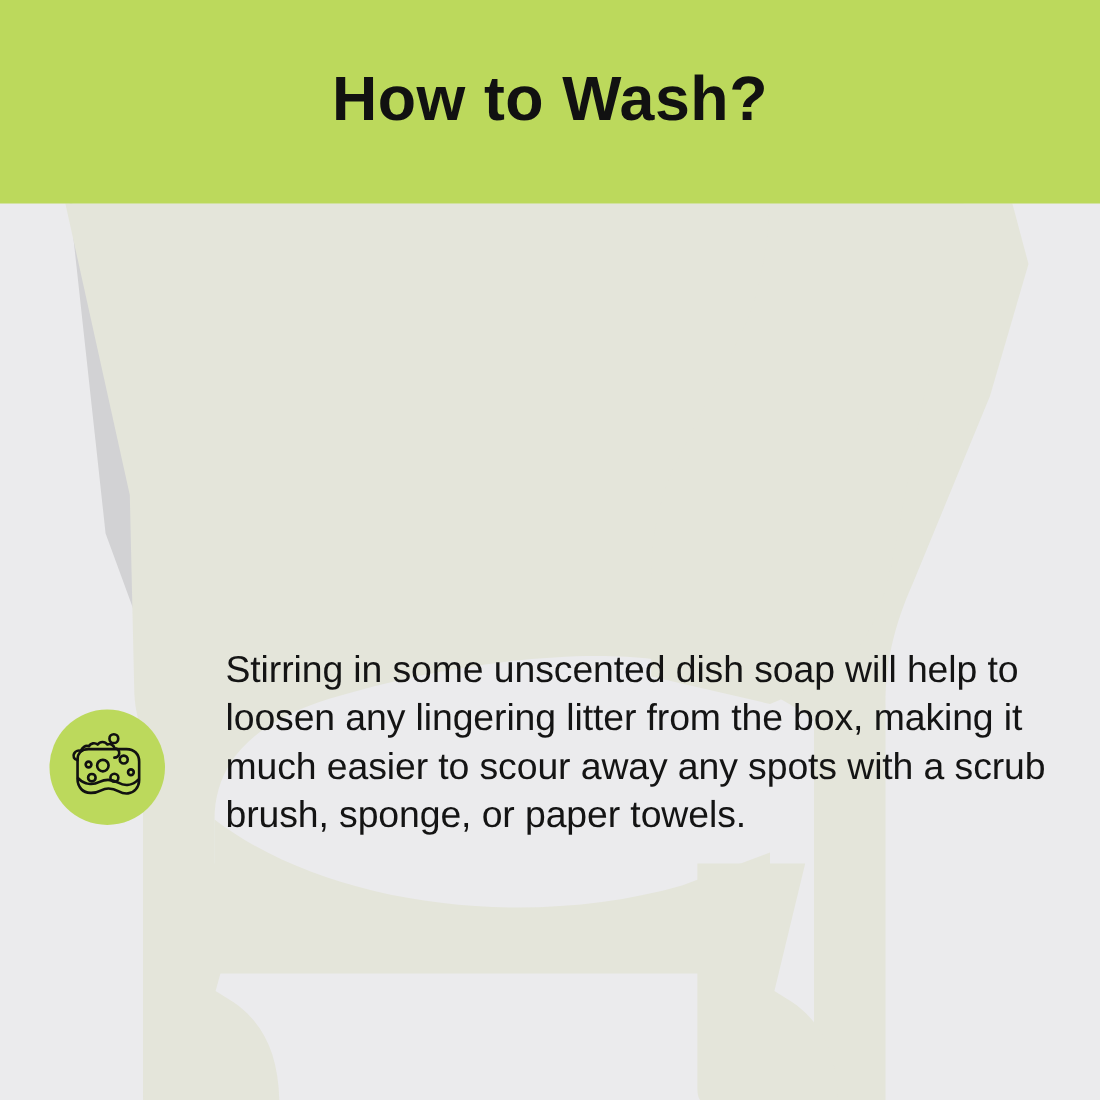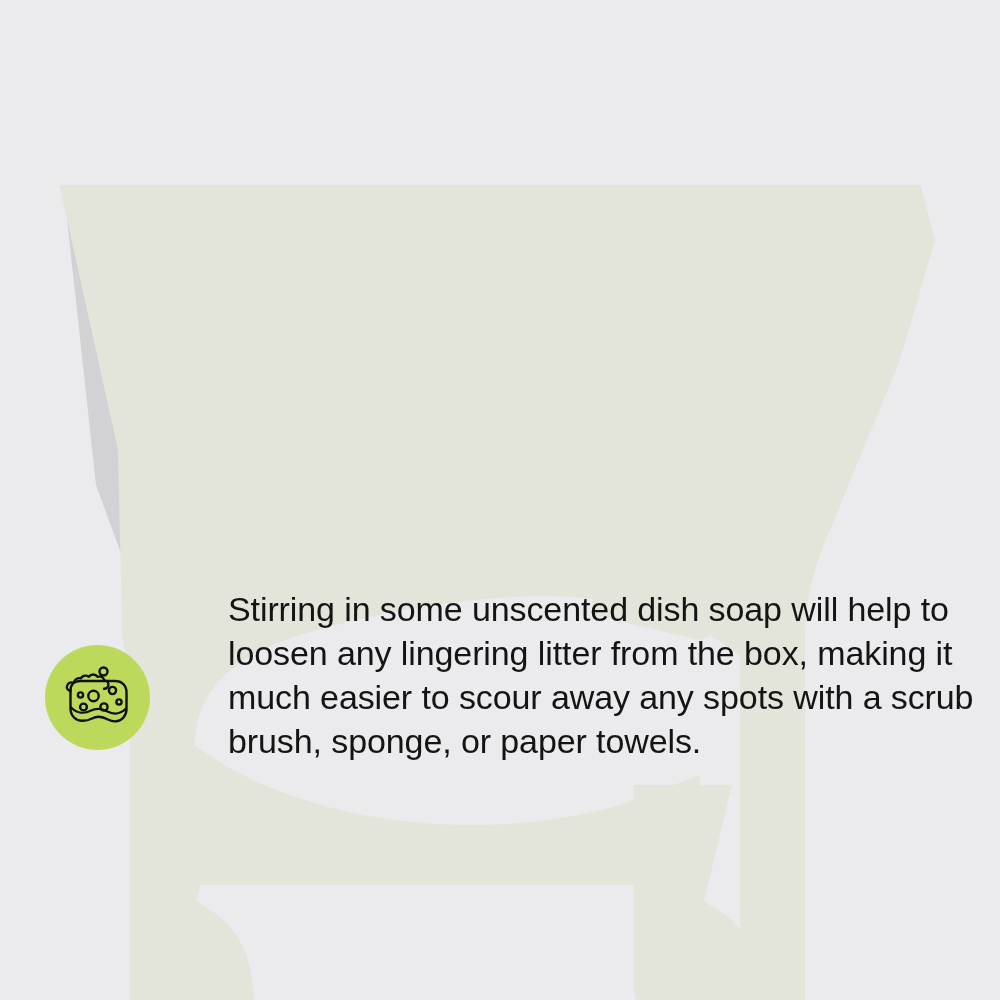--- a/index.html
+++ b/index.html
@@ -98,21 +98,21 @@
   .step-text {
     flex:1 1 auto;
     margin-left:55px;
     font-size:34px;
     line-height:44px;
     color:#141414;
     font-weight:normal;
     letter-spacing:-0.1px;
   }
 
-  #step-2 .step-text { margin-left:78px; }
+  #step-2 .step-text { margin-left:55px; }
 </style>
 </head>
 <body>
 
 <div id="infographic">
 
   <svg id="watermark" viewBox="0 0 1000 815" preserveAspectRatio="none" aria-hidden="true">
 
     <path fill="#d2d2d4" d="M62 -12 L120 170 L150 330 L270 355 L205 425 L140 420 L96 300 Z"></path>
 
@@ -160,20 +160,23 @@
              L634 805
              C634 815 638 820 648 820
              L762 820
              C762 775 748 745 720 726
              L704 716
              L732 600 Z"></path>
 
     <path fill="#e4e5da" d="M195 560 C300 640 480 660 620 620 L700 590 L700 700 L195 700 Z"></path>
   </svg>
 
+  <div id="header-band">
+    <h1 id="page-title">How to Wash?</h1>
+  </div>
 
   <div id="steps">
 
 
     <div class="step" id="step-2">
       <div class="step-badge">
         <svg width="72" height="72" viewBox="0 0 72 72" aria-hidden="true">
           <g fill="none" stroke="#111111" stroke-width="2.4" stroke-linecap="round" stroke-linejoin="round">
 
             <path d="M8.5 28.5

